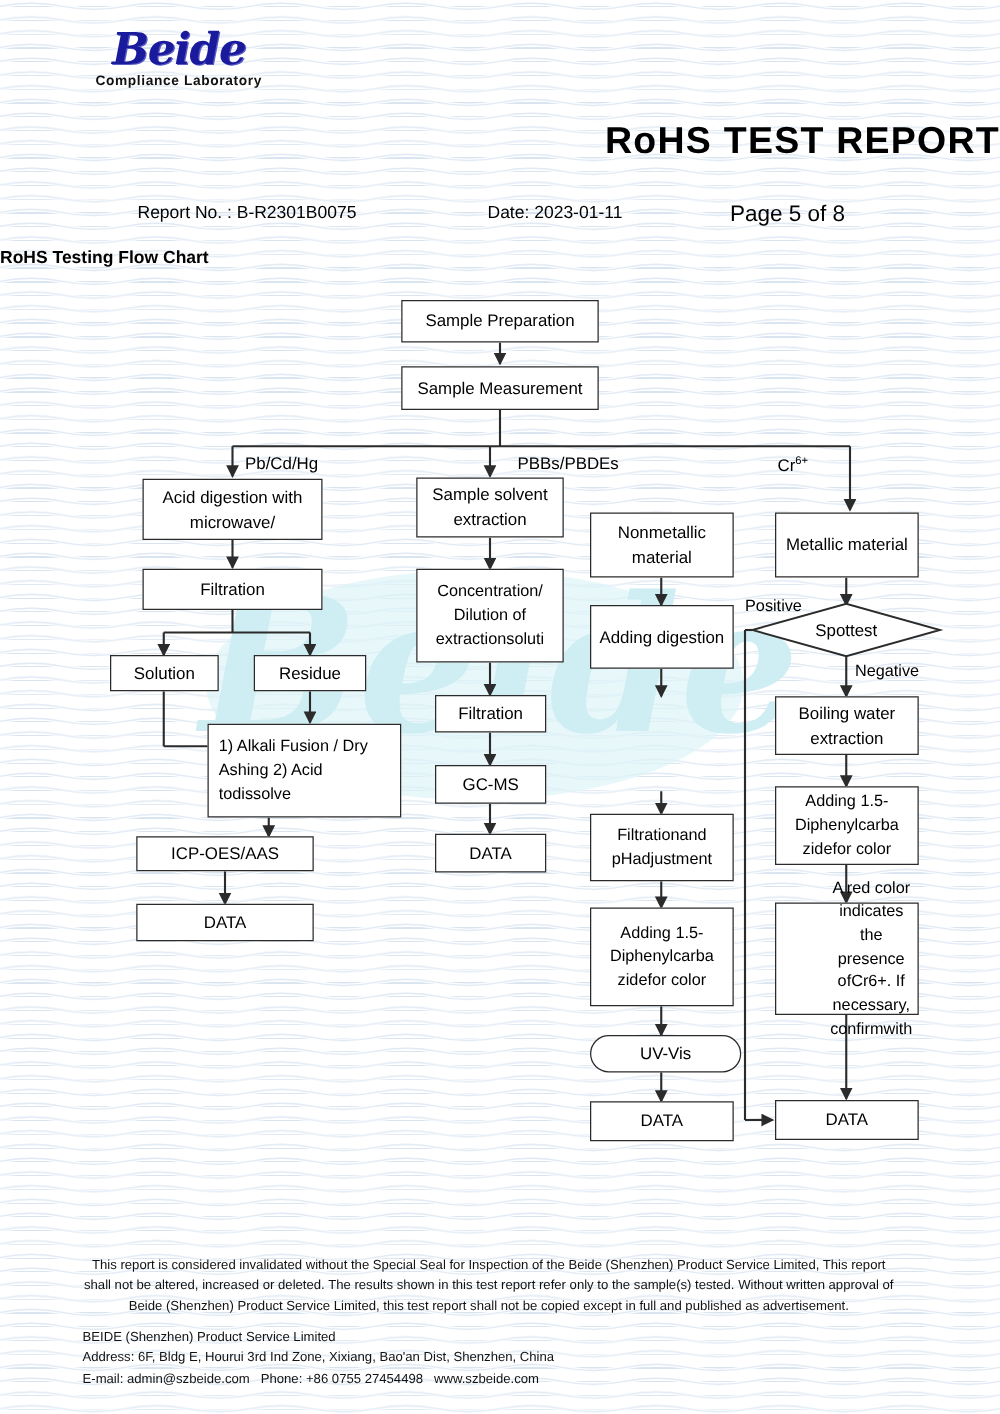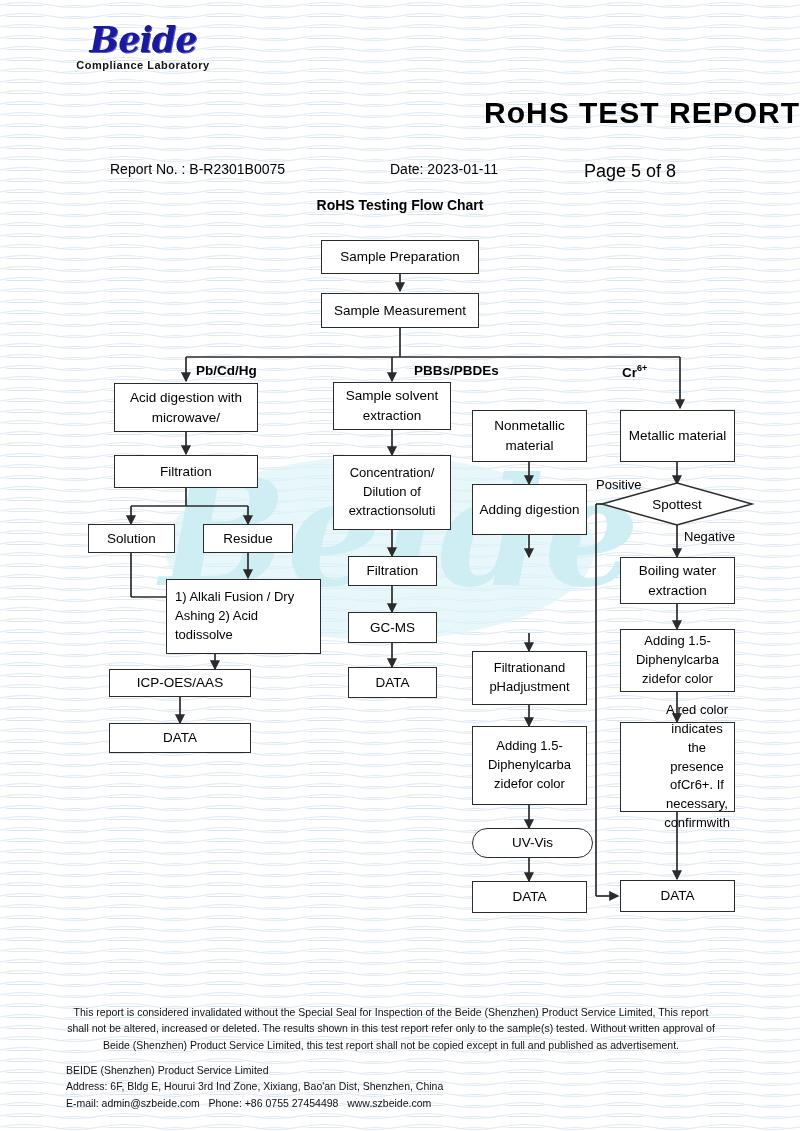--- a/index.html
+++ b/index.html
@@ -74,41 +74,41 @@
   }
   #doc-title{
     position:absolute;left:0;top:96px;width:800px;text-align:right;
     font-size:30px;font-weight:700;letter-spacing:1px;
   }
   #meta-row{position:absolute;left:0;top:161px;width:800px;height:20px;}
   #meta-report{position:absolute;left:110px;top:0;font-size:14px;}
   #meta-date{position:absolute;left:390px;top:0;font-size:14px;}
   #meta-page{position:absolute;left:584px;top:0;font-size:18px;}
   #chart-title{
-    position:absolute;left:0;top:197px;width:800px;text-align:center;
+    position:absolute;left:0;top:197px;width:800px;text-align:left;
     font-size:14px;font-weight:700;
   }
 
   
   #flow{position:absolute;left:0;top:0;width:800px;height:1131px;}
   #flow-lines{position:absolute;left:0;top:0;width:800px;height:1131px;}
   .node{
     position:absolute;
     background:#fff;
     border:1.4px solid #2b2b2b;
     box-sizing:border-box;
     display:flex;align-items:center;justify-content:center;
     text-align:center;
     font-size:13.5px;
     line-height:1.45;
     padding:2px 4px;
   }
   .node.small{font-size:13px;}
   .branch-label{
-    position:absolute;font-size:13.5px;font-weight:700;white-space:nowrap;
+    position:absolute;font-size:13.5px;font-weight:400;white-space:nowrap;
   }
   .edge-label{
     position:absolute;font-size:13px;white-space:nowrap;background:transparent;
   }
   .diamond-text{
     position:absolute;left:0;top:0;width:100%;height:100%;
     display:flex;align-items:center;justify-content:center;
     font-size:13.5px;
   }
 

